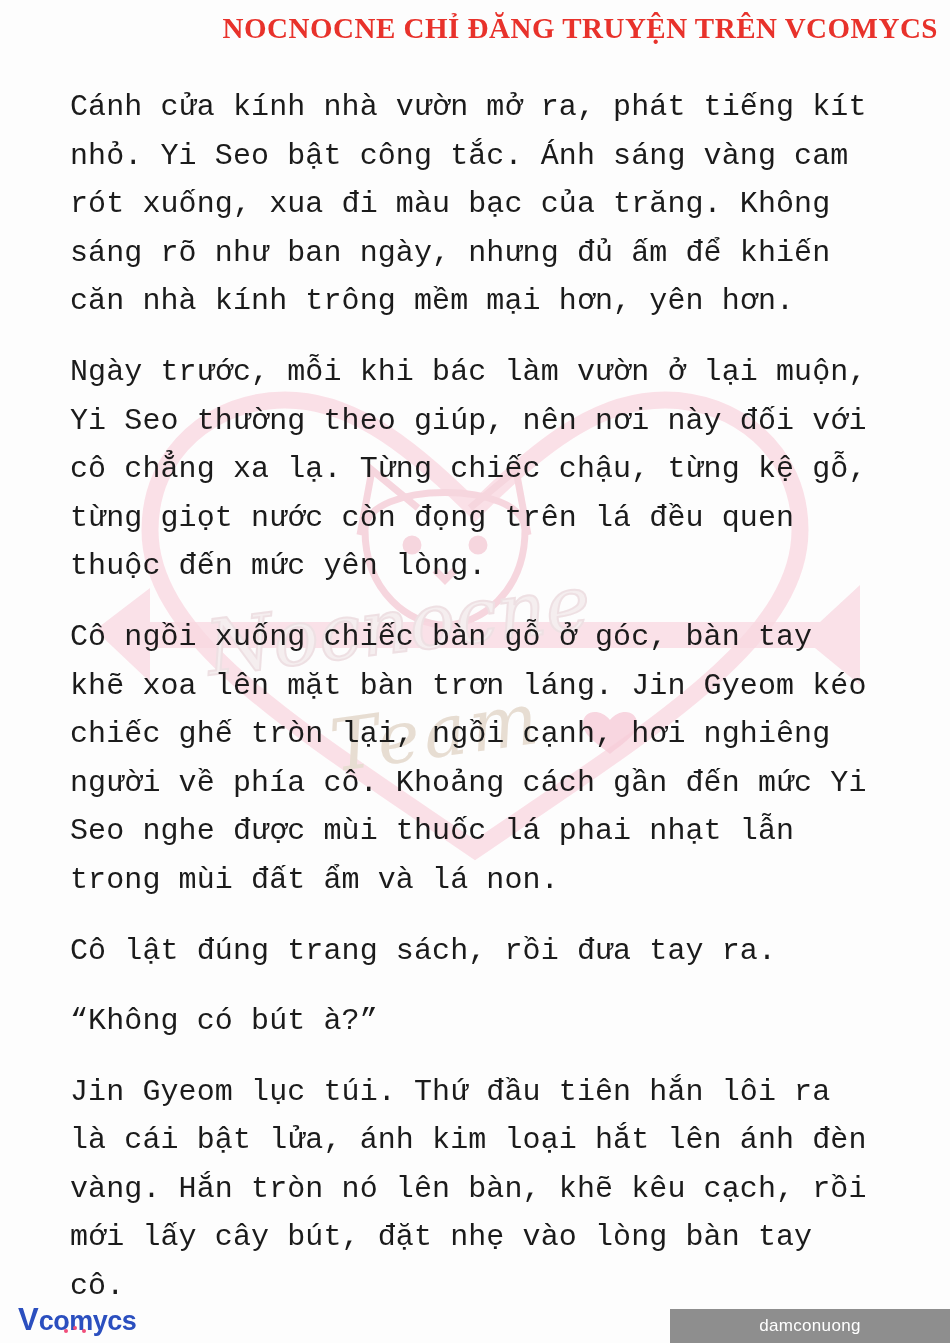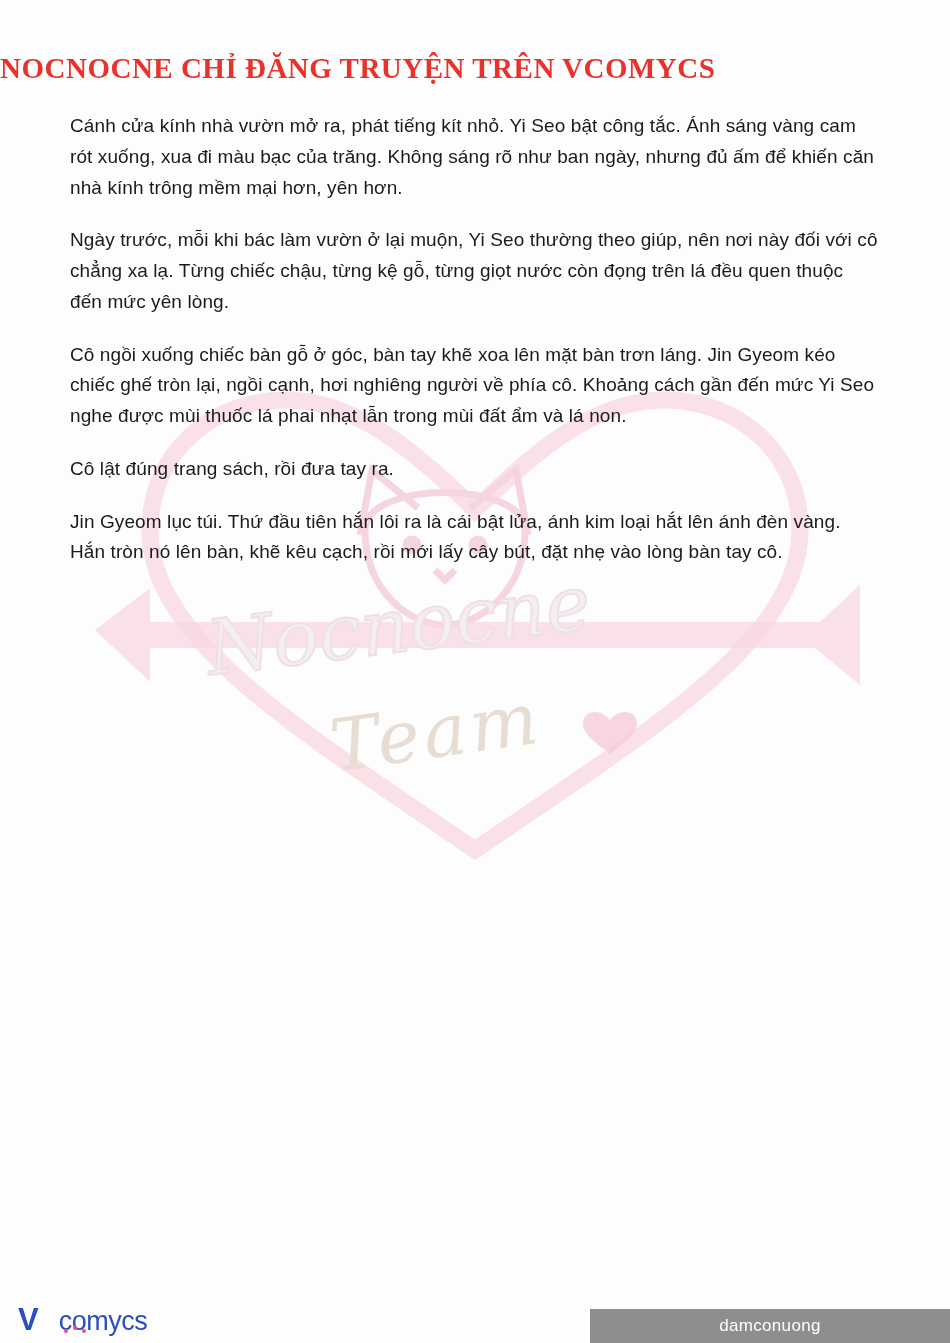--- a/index.html
+++ b/index.html
@@ -45,44 +45,43 @@
     letter-spacing: 4px;
     transform: rotate(-8deg);
     z-index: 0;
     pointer-events: none;
   }
 
   
   .header-banner {
     position: relative;
     z-index: 3;
-    margin: 0;
-    padding-top: 52px;
-    text-align: left;
+    margin: 12px;
+    text-align: right;
   }
   .header-banner .title {
     display: inline-block;
     font-family: "Liberation Serif", serif;
     font-weight: bold;
     font-size: 29px;
     color: #e8322b;
     letter-spacing: 0.5px;
     white-space: nowrap;
   }
 
   
   .content {
     position: relative;
     z-index: 2;
     padding: 26px 70px 0 70px;
   }
   .content p {
     margin: 0 0 22px 0;
-    font-family: Liberation Sans, sans-serif;
-    font-size: 19px;
+    font-family: Liberation Mono, monospace;
+    font-size: 30px;
     line-height: 1.62;
     color: #1b1b1b;
     text-align: left;
     letter-spacing: 0.1px;
   }
 
   
   .footer {
     position: absolute;
     left: 0;
@@ -100,46 +99,45 @@
     font-family: "Liberation Sans", sans-serif;
   }
   .footer-logo .v {
     color: #2b4fbf;
     font-weight: bold;
     font-size: 31px;
     line-height: 1;
   }
   .footer-logo .rest {
     color: #2b4fbf;
-    font-weight: normal;
+    font-weight: bold;
     font-size: 27px;
     line-height: 1;
     letter-spacing: -0.5px;
-    margin-left: 20px;
   }
   .footer-logo .dots {
     position: absolute;
     left: 46px;
     bottom: 2px;
     width: 60px;
     height: 12px;
   }
   .footer-logo .dots span {
     position: absolute;
     width: 4px;
     height: 4px;
     border-radius: 50%;
     background: #f04e7a;
     bottom: 0;
   }
   .footer-credit {
     position: absolute;
     right: 0;
     bottom: 0;
-    width: 360px;
+    width: 280px;
     height: 34px;
     background: #8e8e8e;
     color: #ffffff;
     font-family: "Liberation Sans", sans-serif;
     font-size: 17px;
     display: flex;
     align-items: center;
     justify-content: center;
     letter-spacing: 0.3px;
   }
@@ -180,20 +178,21 @@
 
   <div class="header-banner">
     <span class="title">NOCNOCNE CHỈ ĐĂNG TRUYỆN TRÊN VCOMYCS</span>
   </div>
 
   <div class="content">
     <p>Cánh cửa kính nhà vườn mở ra, phát tiếng kít nhỏ. Yi Seo bật công tắc. Ánh sáng vàng cam rót xuống, xua đi màu bạc của trăng. Không sáng rõ như ban ngày, nhưng đủ ấm để khiến căn nhà kính trông mềm mại hơn, yên hơn.</p>
     <p>Ngày trước, mỗi khi bác làm vườn ở lại muộn, Yi Seo thường theo giúp, nên nơi này đối với cô chẳng xa lạ. Từng chiếc chậu, từng kệ gỗ, từng giọt nước còn đọng trên lá đều quen thuộc đến mức yên lòng.</p>
     <p>Cô ngồi xuống chiếc bàn gỗ ở góc, bàn tay khẽ xoa lên mặt bàn trơn láng. Jin Gyeom kéo chiếc ghế tròn lại, ngồi cạnh, hơi nghiêng người về phía cô. Khoảng cách gần đến mức Yi Seo nghe được mùi thuốc lá phai nhạt lẫn trong mùi đất ẩm và lá non.</p>
     <p>Cô lật đúng trang sách, rồi đưa tay ra.</p>
+    <p>“Không có bút à?”</p>
     <p>Jin Gyeom lục túi. Thứ đầu tiên hắn lôi ra là cái bật lửa, ánh kim loại hắt lên ánh đèn vàng. Hắn tròn nó lên bàn, khẽ kêu cạch, rồi mới lấy cây bút, đặt nhẹ vào lòng bàn tay cô.</p>
   </div>
 
   <div class="footer">
     <div class="footer-logo">
       <span class="v">V</span>
       <span class="rest">comycs</span>
       <span class="dots">
         <span style="left:0;"></span>
         <span style="left:9px;bottom:3px;"></span>

